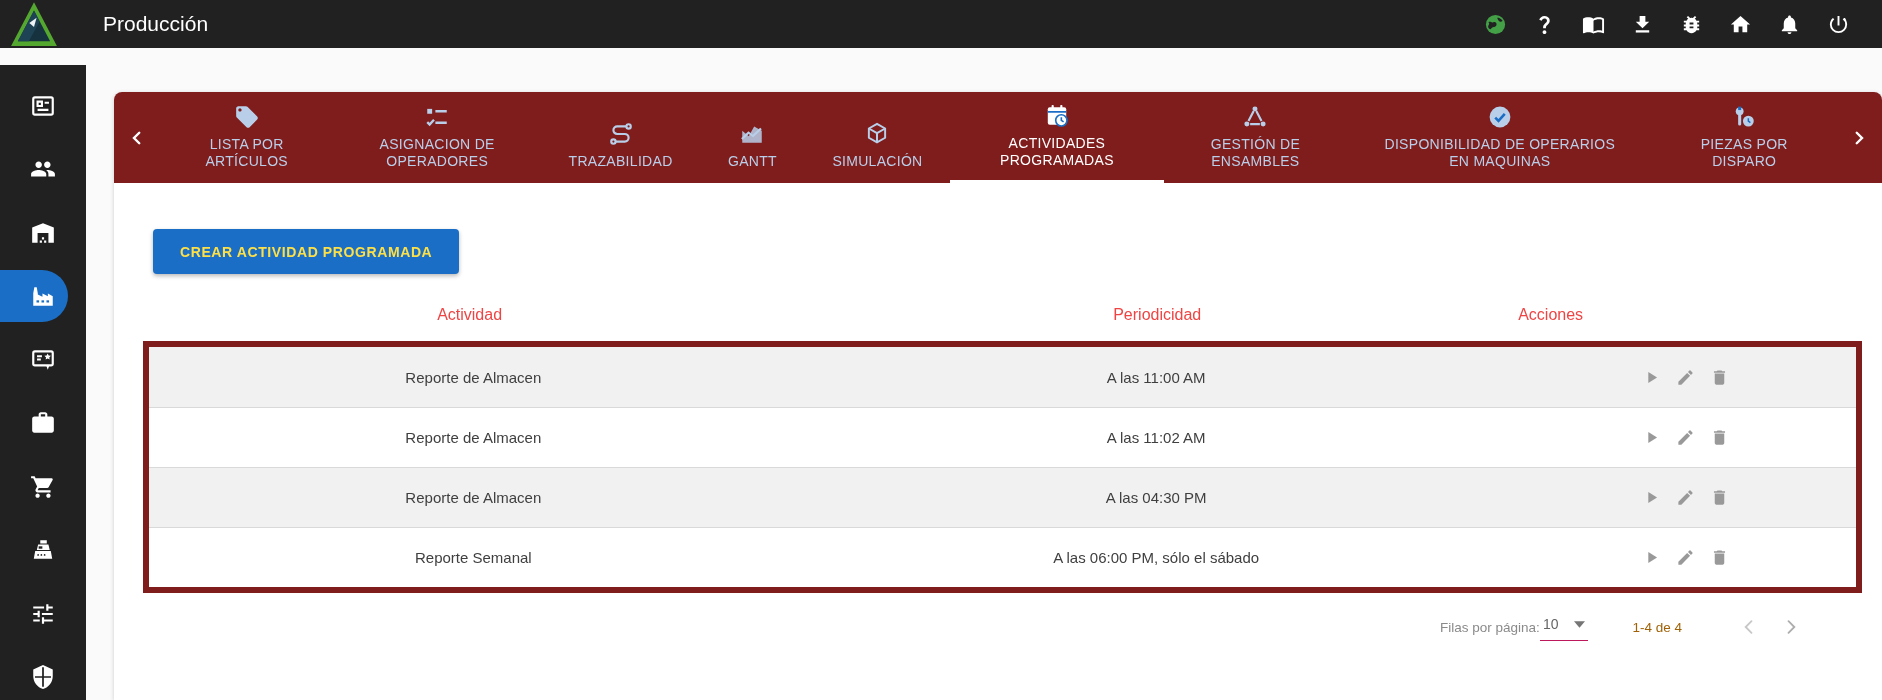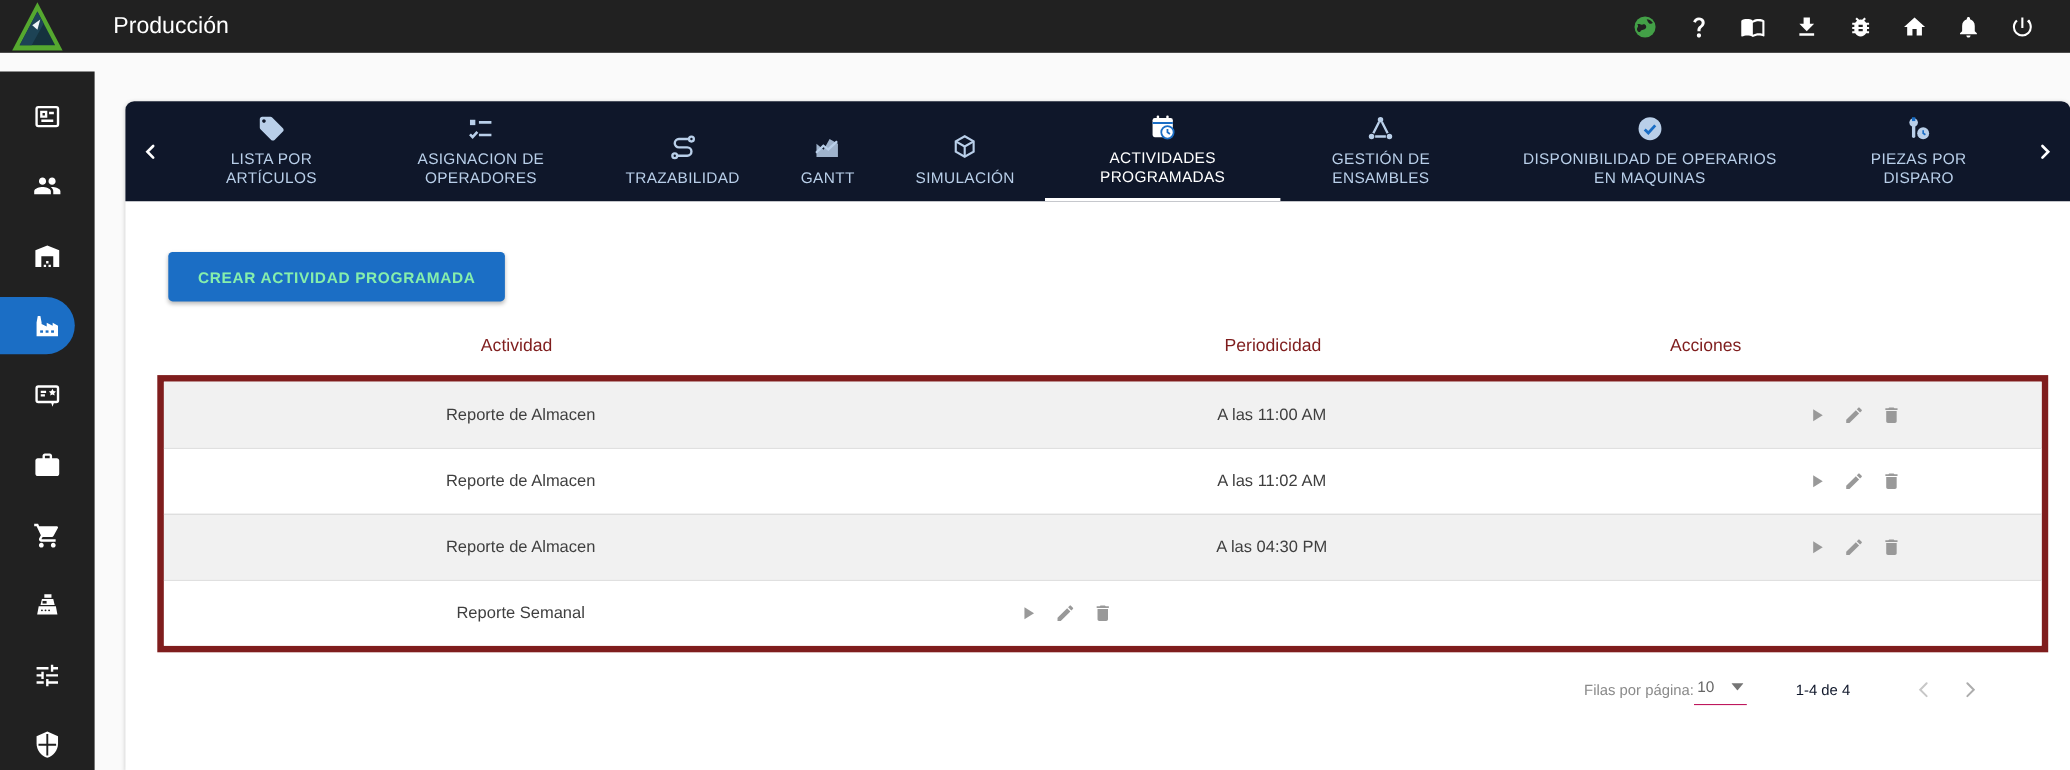--- a/index.html
+++ b/index.html
@@ -23,66 +23,66 @@
   .side-item svg { width:26px; height:26px; color:#fff; position:relative; }
   .side-item.active::before { content:""; position:absolute; left:0; top:50%; transform:translateY(-50%);
                width:68px; height:52px; background:#1b6ec5; border-radius:0 26px 26px 0; }
 
   
   .page { position:absolute; left:86px; top:65px; right:0; bottom:0; background:#fafafa; }
   .card { position:absolute; left:28px; top:27px; right:0; bottom:0; background:#fff;
           border-radius:8px 8px 0 0; box-shadow:0 1px 4px rgba(0,0,0,.18); }
 
   
-  .tabbar { height:91px; background:#0f172a; border-radius:8px 8px 0 0; display:flex;
+  .tabbar { height:91px; background:#7f1d1d; border-radius:8px 8px 0 0; display:flex;
             align-items:stretch; color:#b9cfe9; overflow:hidden; }
   .tab-scroll { width:46px; flex:none; display:flex; align-items:center; justify-content:center;
             color:#fff; cursor:pointer; }
   .tab-scroll svg { width:18px; height:18px; }
   .tabs { flex:1; display:flex; align-items:stretch; }
   .tab { flex:1 0 auto; display:flex; flex-direction:column; align-items:center; justify-content:flex-end;
          gap:6px; padding:10px 12px 13px; position:relative; cursor:pointer; text-align:center; }
   .tab svg { width:26px; height:26px; }
   .tab-label { font-size:14px; font-weight:500; letter-spacing:.3px; line-height:17px; }
   .tab.active { color:#fff;justify-content:center; }
   .tab.active::after { content:""; position:absolute; left:0; right:0; bottom:0; height:3px; background:#fff; }
   .tab:nth-child(1) .tab-label { max-width:118px; }
   .tab:nth-child(2) .tab-label { max-width:152px; }
   .tab:nth-child(6) .tab-label { max-width:158px; }
   .tab:nth-child(7) .tab-label { max-width:128px; }
   .tab:nth-child(8) .tab-label { max-width:250px; }
   .tab:nth-child(9) .tab-label { max-width:128px; }
 
   
   .content { padding:0 20px 0 29px; }
-  .create-btn { margin:46px 0 0 10px; height:45px; padding:0 27px; background:#1b6ec5; color:#86efac;
+  .create-btn { margin:46px 0 0 10px; height:45px; padding:0 27px; background:#1b6ec5; color:#fde047;
                 border:none; border-radius:4px; font-family:inherit; font-size:14px; font-weight:600;
                 letter-spacing:.6px; box-shadow:0 2px 4px rgba(0,0,0,.28); cursor:pointer; }
 
   .table-head { display:flex; align-items:center; height:52px; margin-top:15px;
-                color:#7f1d1d; font-size:16px; }
+                color:#ef4444; font-size:16px; }
   .col-a { width:38%; text-align:center; }
   .col-p { width:42%; text-align:center; }
   .col-x { width:20%; text-align:left; }
 
   .rows-box { border:6px solid #7f1d1d; }
   .row { display:flex; align-items:center; height:60px; background:#fff;
          font-size:15px; color:#3f3f3f; }
   .row.striped { background:#f1f1f1; }
   .row + .row { border-top:1px solid #d9d9d9; }
   .actions { display:flex; align-items:center; justify-content:center; gap:15px; }
   .action-icon { width:19px; height:19px; color:#999; cursor:pointer; }
 
   
   .pagination { display:flex; align-items:center; justify-content:flex-end; margin-top:8px;
                 height:52px; color:#8a8a8a; font-size:13.5px; padding-right:50px; }
   .rpp-label { }
   .rpp-select { display:inline-flex; align-items:center; gap:16px; border-bottom:1px solid #be185d;
                 padding:3px 3px 8px; color:#666; font-size:14px; cursor:pointer; margin-right:44px; }
-  .range { margin-right:46px; color:#0f172a; }
+  .range { margin-right:46px; color:#a16207; }
   .pg-btn { width:42px; height:42px; display:flex; align-items:center; justify-content:center; cursor:pointer; }
   .pg-btn svg { width:20px; height:20px; }
   .chev-prev { color:#c7c7c7; }
   .chev-next { color:#adadad; }
 </style>
 </head>
 <body>
 
 <header class="topbar">
   <svg class="logo" viewBox="0 0 48 48">
@@ -345,20 +345,21 @@
                 <path d="M3 17.25V21h3.75L17.81 9.94l-3.75-3.75L3 17.25zM20.71 7.04a1 1 0 0 0 0-1.41l-2.34-2.34a1 1 0 0 0-1.41 0l-1.83 1.83 3.75 3.75 1.83-1.83z"></path>
               </svg>
             <svg class="action-icon" viewBox="0 0 24 24" fill="currentColor">
                 <path d="M6 19c0 1.1.9 2 2 2h8c1.1 0 2-.9 2-2V7H6v12zM19 4h-3.5l-1-1h-5l-1 1H5v2h14V4z"></path>
               </svg>
           </div>
         </div>
 
         <div class="row">
           <div class="col-a">Reporte Semanal</div>
+          <div class="col-p">A las 06:00 PM, sólo el sábado</div>
           <div class="col-x actions">
             <svg class="action-icon" viewBox="0 0 24 24" fill="currentColor">
                 <path d="M8 5v14l11-7z"></path>
               </svg>
             <svg class="action-icon" viewBox="0 0 24 24" fill="currentColor">
                 <path d="M3 17.25V21h3.75L17.81 9.94l-3.75-3.75L3 17.25zM20.71 7.04a1 1 0 0 0 0-1.41l-2.34-2.34a1 1 0 0 0-1.41 0l-1.83 1.83 3.75 3.75 1.83-1.83z"></path>
               </svg>
             <svg class="action-icon" viewBox="0 0 24 24" fill="currentColor">
                 <path d="M6 19c0 1.1.9 2 2 2h8c1.1 0 2-.9 2-2V7H6v12zM19 4h-3.5l-1-1h-5l-1 1H5v2h14V4z"></path>
               </svg>

